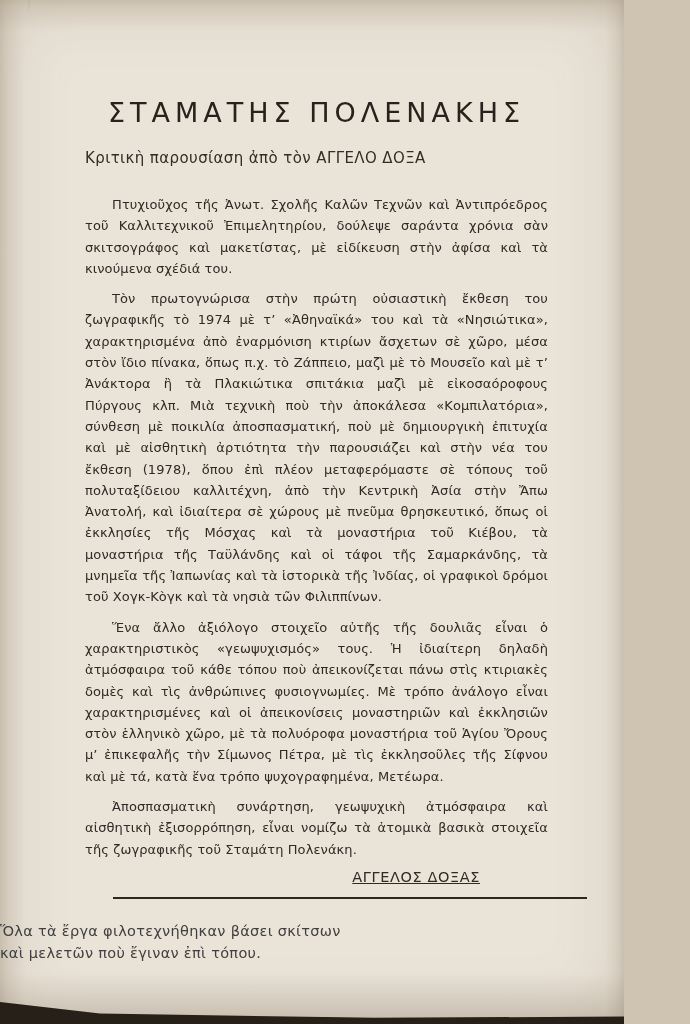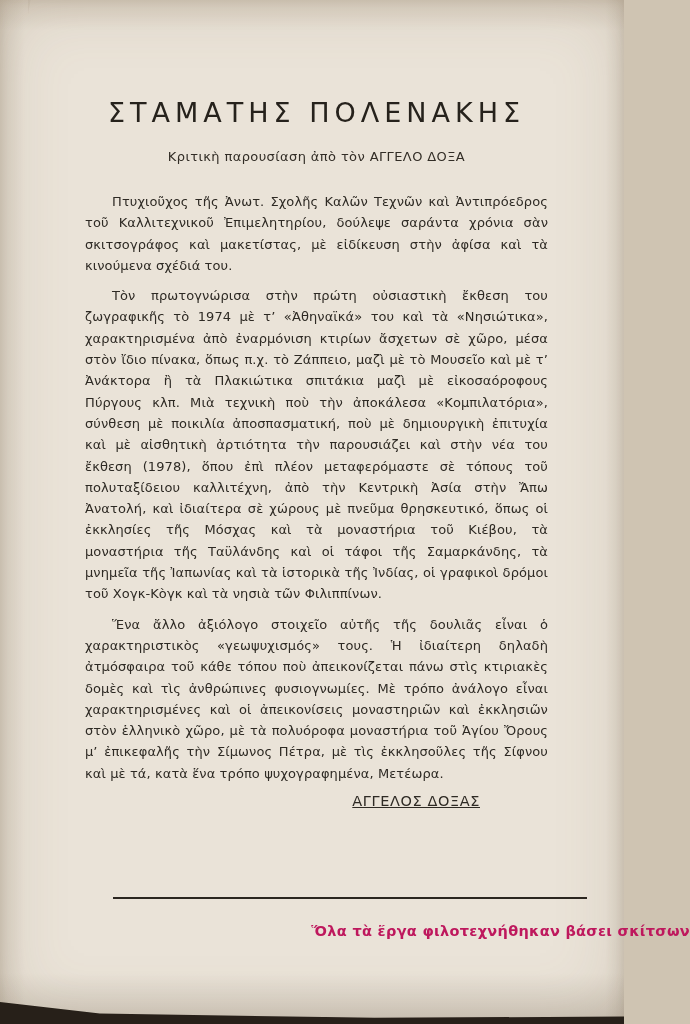--- a/index.html
+++ b/index.html
@@ -39,22 +39,21 @@
   .title{
     margin:97px 0 0;
     text-align:center;
     font-size:27px;font-weight:500;
     letter-spacing:5px;
     color:#26221c;
     white-space:nowrap;
   }
   .subtitle{
     margin-top:21px;
-    text-align:center;
-    font-size:13px;
+    font-size:15px;
     letter-spacing:.4px;
     color:#322d26;
   }
   .body{
     margin-top:27px;
     font-size:13px;line-height:21.3px;
     text-align:justify;
     letter-spacing:.1px;
   }
   .body p{margin:0 0 9px;text-indent:27px;}
@@ -68,50 +67,52 @@
   }
   .footer-block{
     position:absolute;left:0;top:897px;width:690px;
   }
   .rule{
     margin-left:113px;width:474px;height:2px;
     background:#2b2620;border:none;
   }
   .footer-note{
     margin-top:21px;
-    text-align:right;
-    font-weight:bold;
+    text-align:left;
+    font-weight:normal;
     font-size:14.5px;line-height:22px;
     letter-spacing:.3px;
-    color:#be185d;
+    color:#404040;
   }
 </style>
 </head>
 <body>
 
 <div class="paper">
 
   <div class="content">
 
     <h1 class="title">ΣΤΑΜΑΤΗΣ ΠΟΛΕΝΑΚΗΣ</h1>
 
     <div class="subtitle">Κριτικὴ παρουσίαση ἀπὸ τὸν ΑΓΓΕΛΟ ΔΟΞΑ</div>
 
     <div class="body">
       <p>Πτυχιοῦχος τῆς Ἀνωτ. Σχολῆς Καλῶν Τεχνῶν καὶ Ἀντιπρόεδρος τοῦ Καλλιτεχνικοῦ Ἐπιμελητηρίου, δούλεψε σαράντα χρόνια σὰν σκιτσογράφος καὶ μακετίστας, μὲ εἰδίκευση στὴν ἀφίσα καὶ τὰ κινούμενα σχέδιά του.</p>
       <p>Τὸν πρωτογνώρισα στὴν πρώτη οὐσιαστικὴ ἔκθεση του ζωγραφικῆς τὸ 1974 μὲ τ’ «Ἀθηναϊκά» του καὶ τὰ «Νησιώτικα», χαρακτηρισμένα ἀπὸ ἐναρμόνιση κτιρίων ἄσχετων σὲ χῶρο, μέσα στὸν ἴδιο πίνακα, ὅπως π.χ. τὸ Ζάππειο, μαζὶ μὲ τὸ Μουσεῖο καὶ μὲ τ’ Ἀνάκτορα ἢ τὰ Πλακιώτικα σπιτάκια μαζὶ μὲ εἰκοσαόροφους Πύργους κλπ. Μιὰ τεχνικὴ ποὺ τὴν ἀποκάλεσα «Κομπιλατόρια», σύνθεση μὲ ποικιλία ἀποσπασματική, ποὺ μὲ δημιουργικὴ ἐπιτυχία καὶ μὲ αἰσθητικὴ ἀρτιότητα τὴν παρουσιάζει καὶ στὴν νέα του ἔκθεση (1978), ὅπου ἐπὶ πλέον μεταφερόμαστε σὲ τόπους τοῦ πολυταξίδειου καλλιτέχνη, ἀπὸ τὴν Κεντρικὴ Ἀσία στὴν Ἄπω Ἀνατολή, καὶ ἰδιαίτερα σὲ χώρους μὲ πνεῦμα θρησκευτικό, ὅπως οἱ ἐκκλησίες τῆς Μόσχας καὶ τὰ μοναστήρια τοῦ Κιέβου, τὰ μοναστήρια τῆς Ταϋλάνδης καὶ οἱ τάφοι τῆς Σαμαρκάνδης, τὰ μνημεῖα τῆς Ἰαπωνίας καὶ τὰ ἱστορικὰ τῆς Ἰνδίας, οἱ γραφικοὶ δρόμοι τοῦ Χογκ-Κὸγκ καὶ τὰ νησιὰ τῶν Φιλιππίνων.</p>
       <p>Ἕνα ἄλλο ἀξιόλογο στοιχεῖο αὐτῆς τῆς δουλιᾶς εἶναι ὁ χαρακτηριστικὸς «γεωψυχισμός» τους. Ἡ ἰδιαίτερη δηλαδὴ ἀτμόσφαιρα τοῦ κάθε τόπου ποὺ ἀπεικονίζεται πάνω στὶς κτιριακὲς δομὲς καὶ τὶς ἀνθρώπινες φυσιογνωμίες. Μὲ τρόπο ἀνάλογο εἶναι χαρακτηρισμένες καὶ οἱ ἀπεικονίσεις μοναστηριῶν καὶ ἐκκλησιῶν στὸν ἑλληνικὸ χῶρο, μὲ τὰ πολυόροφα μοναστήρια τοῦ Ἁγίου Ὄρους μ’ ἐπικεφαλῆς τὴν Σίμωνος Πέτρα, μὲ τὶς ἐκκλησοῦλες τῆς Σίφνου καὶ μὲ τά, κατὰ ἕνα τρόπο ψυχογραφημένα, Μετέωρα.</p>
+      <p>Ἀποσπασματικὴ συνάρτηση, γεωψυχικὴ ἀτμόσφαιρα καὶ αἰσθητικὴ ἐξισορρόπηση, εἶναι νομίζω τὰ ἀτομικὰ βασικὰ στοιχεῖα τῆς ζωγραφικῆς τοῦ Σταμάτη Πολενάκη.</p>
     </div>
 
     <div class="signature">ΑΓΓΕΛΟΣ ΔΟΞΑΣ</div>
 
   </div>
 
   <div class="footer-block">
     <div class="rule"></div>
     <div class="footer-note">
       <div>Ὅλα τὰ ἔργα φιλοτεχνήθηκαν βάσει σκίτσων</div>
+      <div>καὶ μελετῶν ποὺ ἔγιναν ἐπὶ τόπου.</div>
     </div>
   </div>
 
   <div class="bottom-edge"></div>
 
 </div>
 
 </body></html>

